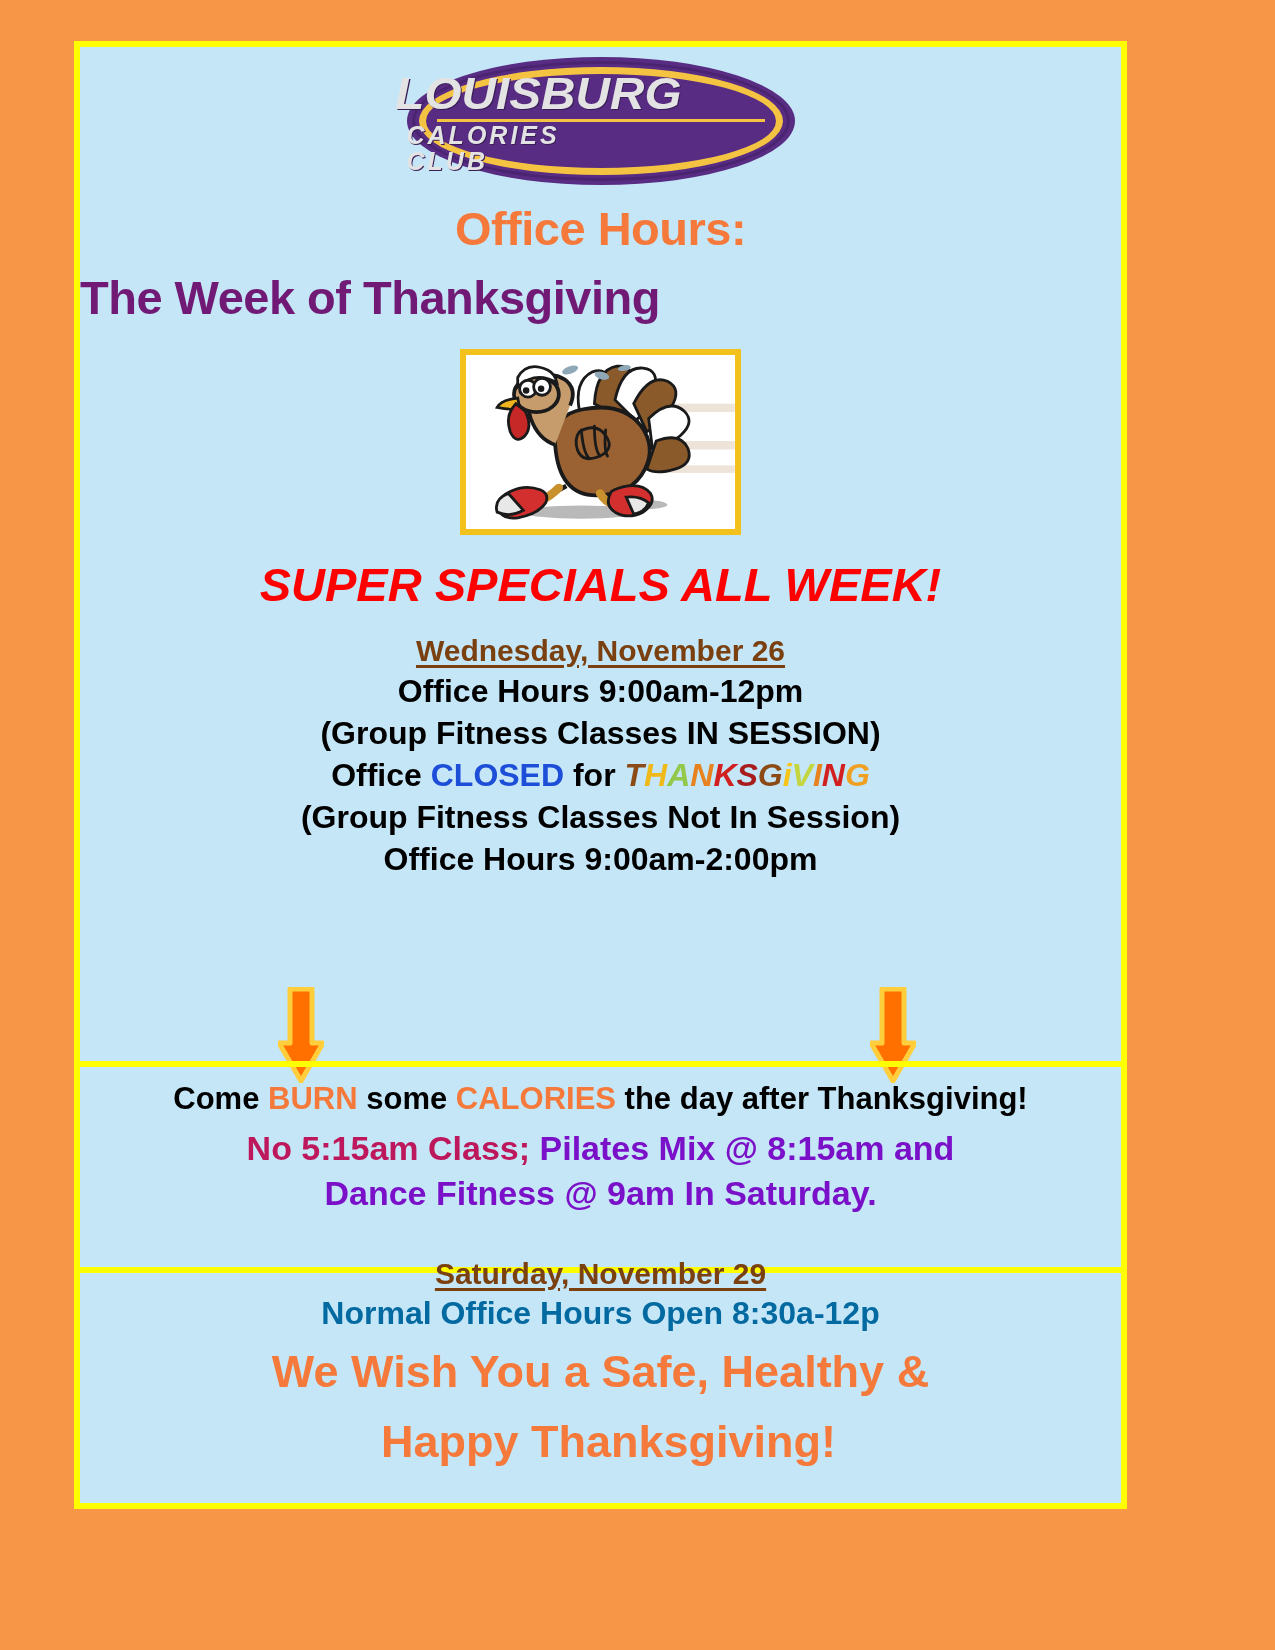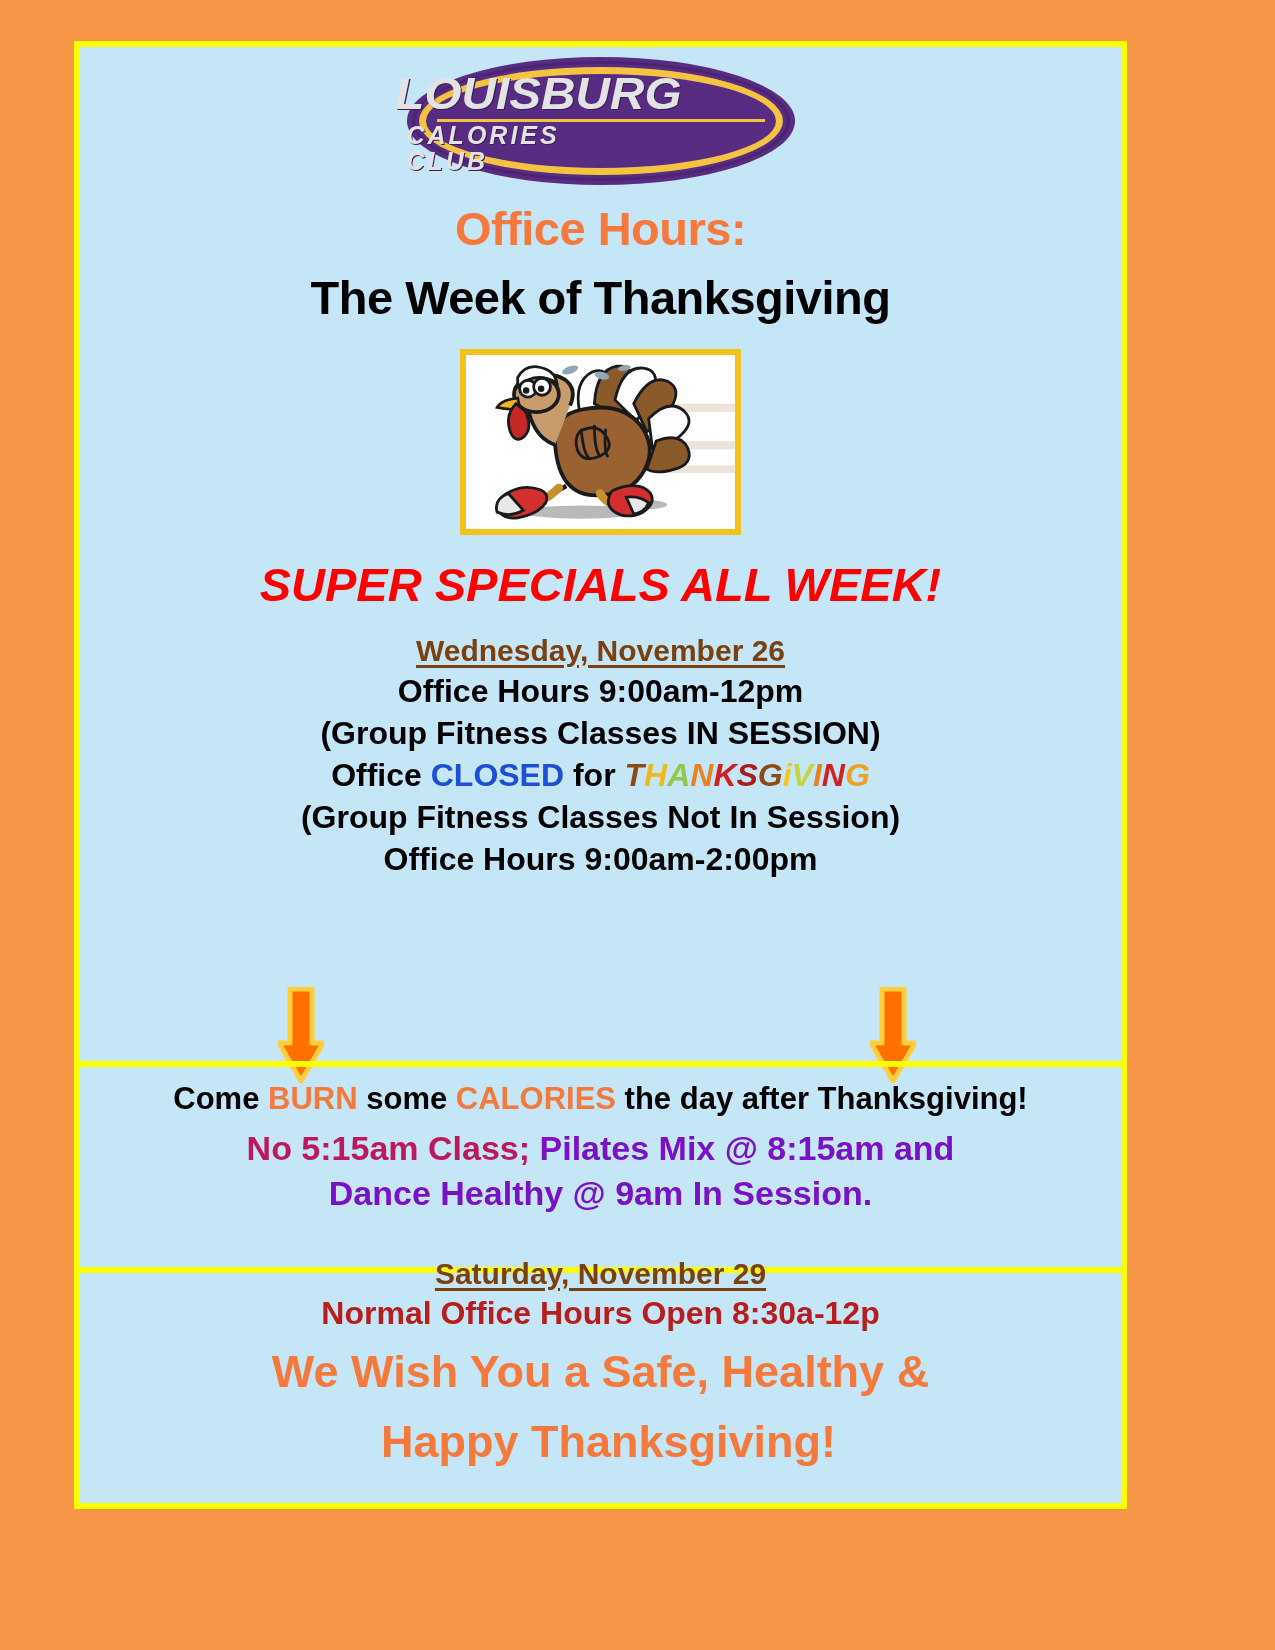--- a/index.html
+++ b/index.html
@@ -117,24 +117,23 @@
   
   .office-hours {
     text-align: center;
     font-size: 47px;
     font-weight: bold;
     color: #F4793B;
     margin-top: 6px;
     letter-spacing: -0.5px;
   }
   .week-of {
-    text-align: center;
     font-size: 47px;
     font-weight: bold;
-    color: #000000;
+    color: #701a75;
     margin-top: 14px;
     letter-spacing: -0.5px;
   }
 
   
   .turkey-frame {
     width: 281px;
     height: 186px;
     margin: 24px auto 0 auto;
     border: 6px solid #F2C11C;
@@ -229,21 +228,21 @@
     font-size: 30px;
     font-weight: bold;
     color: #7A4010;
     text-decoration: underline;
     text-underline-offset: 4px;
   }
   .sat-line {
     text-align: center;
     font-size: 32px;
     font-weight: bold;
-    color: #b91c1c;
+    color: #0369a1;
     margin-top: 4px;
   }
   .wish1, .wish2 {
     text-align: center;
     font-size: 45px;
     font-weight: bold;
     color: #F4793B;
   }
   .wish1 { margin-top: 14px; }
   .wish2 { margin-top: 18px; margin-left: 16px; }
@@ -355,21 +354,21 @@
   </svg>
 
   <div class="friday-band">
     <div class="band-line l1">
       <span>Come </span><span class="orange-hl">BURN</span><span> some </span><span class="orange-hl">CALORIES</span><span> the day after Thanksgiving!</span>
     </div>
     <div class="band-line l2">
       <span class="green-hl">No 5:15am Class;</span><span class="purple-hl"> Pilates Mix @ 8:15am and</span>
     </div>
     <div class="band-line l3">
-      <span class="purple-hl">Dance Healthy @ 9am In Session.</span>
+      <span class="purple-hl">Dance Fitness @ 9am In Saturday.</span>
     </div>
   </div>
 
   <div class="content-bottom">
     <div class="sat-head">Saturday, November 29</div>
     <div class="sat-line">Normal Office Hours Open 8:30a-12p</div>
     <div class="wish1">We Wish You a Safe, Healthy &amp;</div>
     <div class="wish2">Happy Thanksgiving!</div>
   </div>
 

